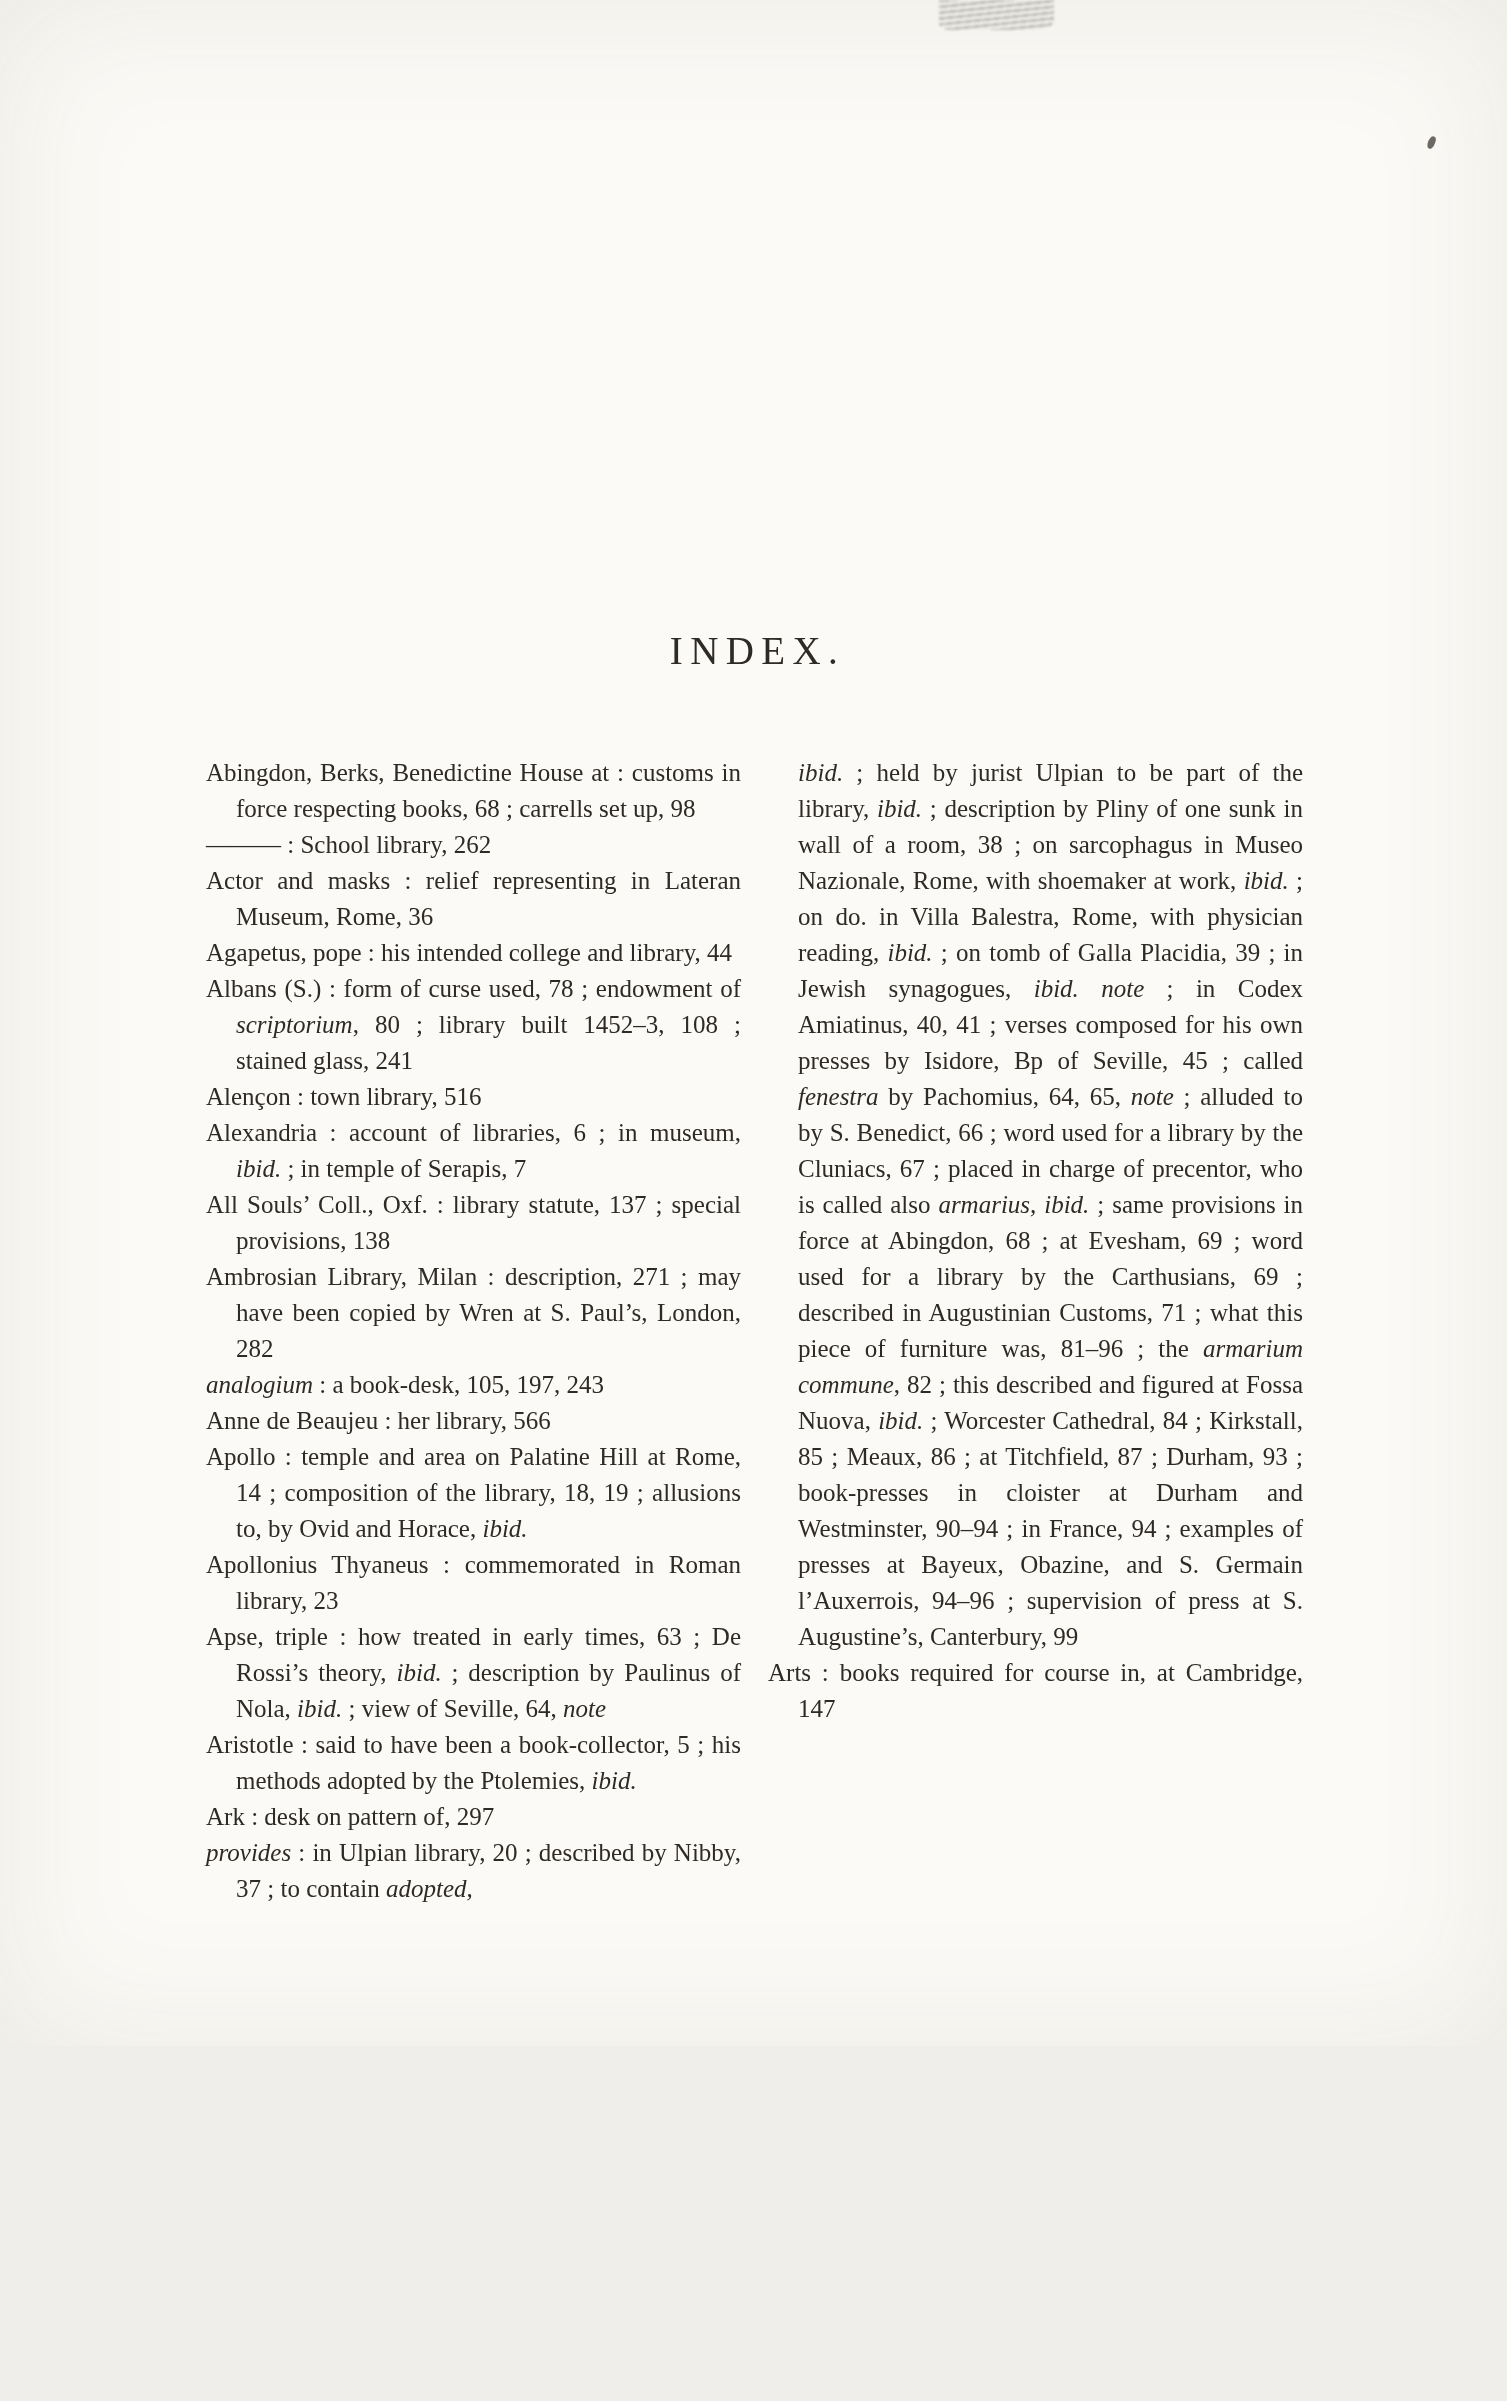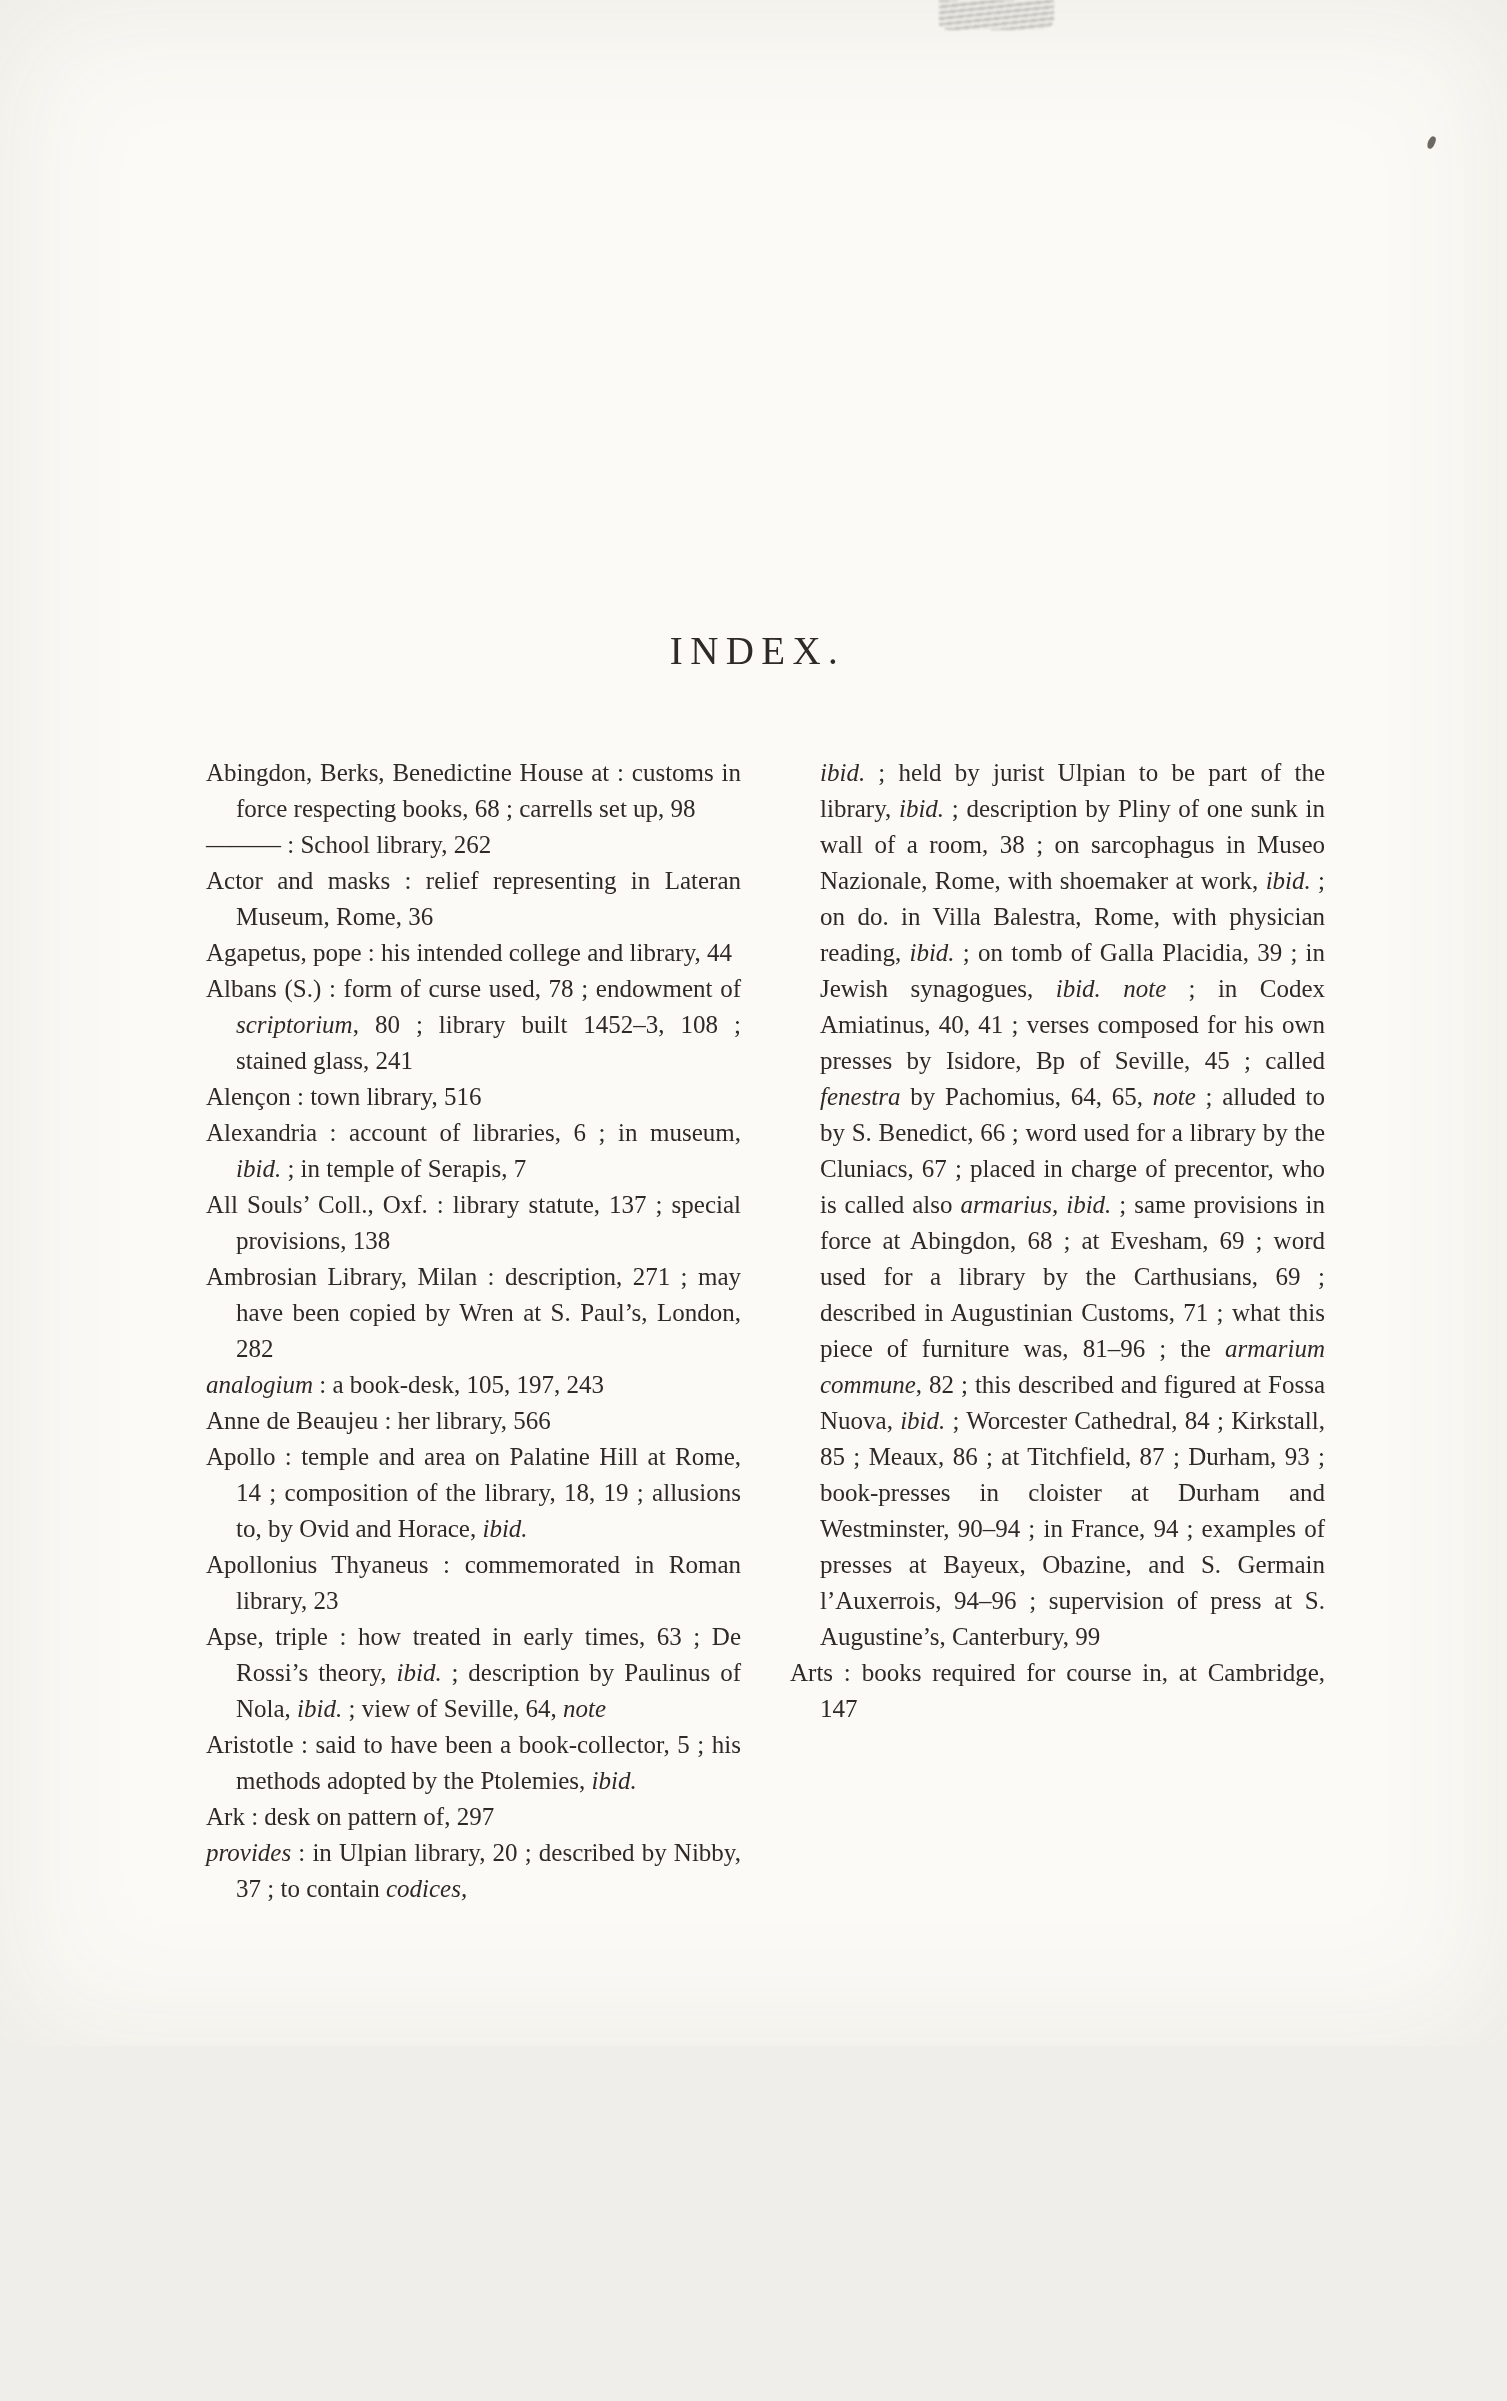--- a/index.html
+++ b/index.html
@@ -27,21 +27,21 @@
     margin: 0;
     text-align: center;
     font-size: 39px;
     font-weight: 400;
     letter-spacing: 7.4px;
   }
   .columns {
     position: absolute;
     top: 755px; left: 206px; width: 1120px;
     display: flex;
-    gap: 49px;
+    gap: 27px;
   }
   .col {
     width: 535px;
     font-size: 25px;
     line-height: 36px;
     text-align: justify;
   }
   .entry {
     margin: 0;
     padding-left: 30px;
@@ -111,21 +111,21 @@
         <p class="entry"><span>Alexandria : account of libraries, 6 ; in museum, </span><span class="it">ibid.</span><span> ; in temple of Serapis, 7</span></p>
         <p class="entry"><span>All Souls’ Coll., Oxf. : library statute, 137 ; special provisions, 138</span></p>
         <p class="entry"><span>Ambrosian Library, Milan : description, 271 ; may have been copied by Wren at S. Paul’s, London, 282</span></p>
         <p class="entry"><span class="it">analogium</span><span> : a book-desk, 105, 197, 243</span></p>
         <p class="entry"><span>Anne de Beaujeu : her library, 566</span></p>
         <p class="entry"><span>Apollo : temple and area on Palatine Hill at Rome, 14 ; composition of the library, 18, 19 ; allusions to, by Ovid and Horace, </span><span class="it">ibid.</span></p>
         <p class="entry"><span>Apollonius Thyaneus : commemorated in Roman library, 23</span></p>
         <p class="entry"><span>Apse, triple : how treated in early times, 63 ; De Rossi’s theory, </span><span class="it">ibid.</span><span> ; description by Paulinus of Nola, </span><span class="it">ibid.</span><span> ; view of Seville, 64, </span><span class="it">note</span></p>
         <p class="entry"><span>Aristotle : said to have been a book-collector, 5 ; his methods adopted by the Ptolemies, </span><span class="it">ibid.</span></p>
         <p class="entry"><span>Ark : desk on pattern of, 297</span></p>
-        <p class="entry"><span class="it">provides</span><span> : in Ulpian library, 20 ; described by Nibby, 37 ; to contain </span><span class="it">codices,</span></p>
+        <p class="entry"><span class="it">provides</span><span> : in Ulpian library, 20 ; described by Nibby, 37 ; to contain </span><span class="it">adopted,</span></p>
       </div>
     <div class="col">
         <p class="entry continuation"><span class="it">ibid.</span><span> ; held by jurist Ulpian to be part of the library, </span><span class="it">ibid.</span><span> ; description by Pliny of one sunk in wall of a room, 38 ; on sarcophagus in Museo Nazionale, Rome, with shoemaker at work, </span><span class="it">ibid.</span><span> ; on do. in Villa Balestra, Rome, with physician reading, </span><span class="it">ibid.</span><span> ; on tomb of Galla Placidia, 39 ; in Jewish synagogues, </span><span class="it">ibid. note</span><span> ; in Codex Amiatinus, 40, 41 ; verses composed for his own presses by Isidore, Bp of Seville, 45 ; called </span><span class="it">fenestra</span><span> by Pachomius, 64, 65, </span><span class="it">note</span><span> ; alluded to by S. Benedict, 66 ; word used for a library by the Cluniacs, 67 ; placed in charge of precentor, who is called also </span><span class="it">armarius, ibid.</span><span> ; same provisions in force at Abingdon, 68 ; at Evesham, 69 ; word used for a library by the Carthusians, 69 ; described in Augustinian Customs, 71 ; what this piece of furniture was, 81–96 ; the </span><span class="it">armarium commune</span><span>, 82 ; this described and figured at Fossa Nuova, </span><span class="it">ibid.</span><span> ; Worcester Cathedral, 84 ; Kirkstall, 85 ; Meaux, 86 ; at Titchfield, 87 ; Durham, 93 ; book-presses in cloister at Durham and Westminster, 90–94 ; in France, 94 ; examples of presses at Bayeux, Obazine, and S. Germain l’Auxerrois, 94–96 ; supervision of press at S. Augustine’s, Canterbury, 99</span></p>
         <p class="entry"><span>Arts : books required for course in, at Cambridge, 147</span></p>
       </div>
   </div>
 
   <div>
     <div class="art smudge-top"></div>
     <div class="art speck-tr"></div>

